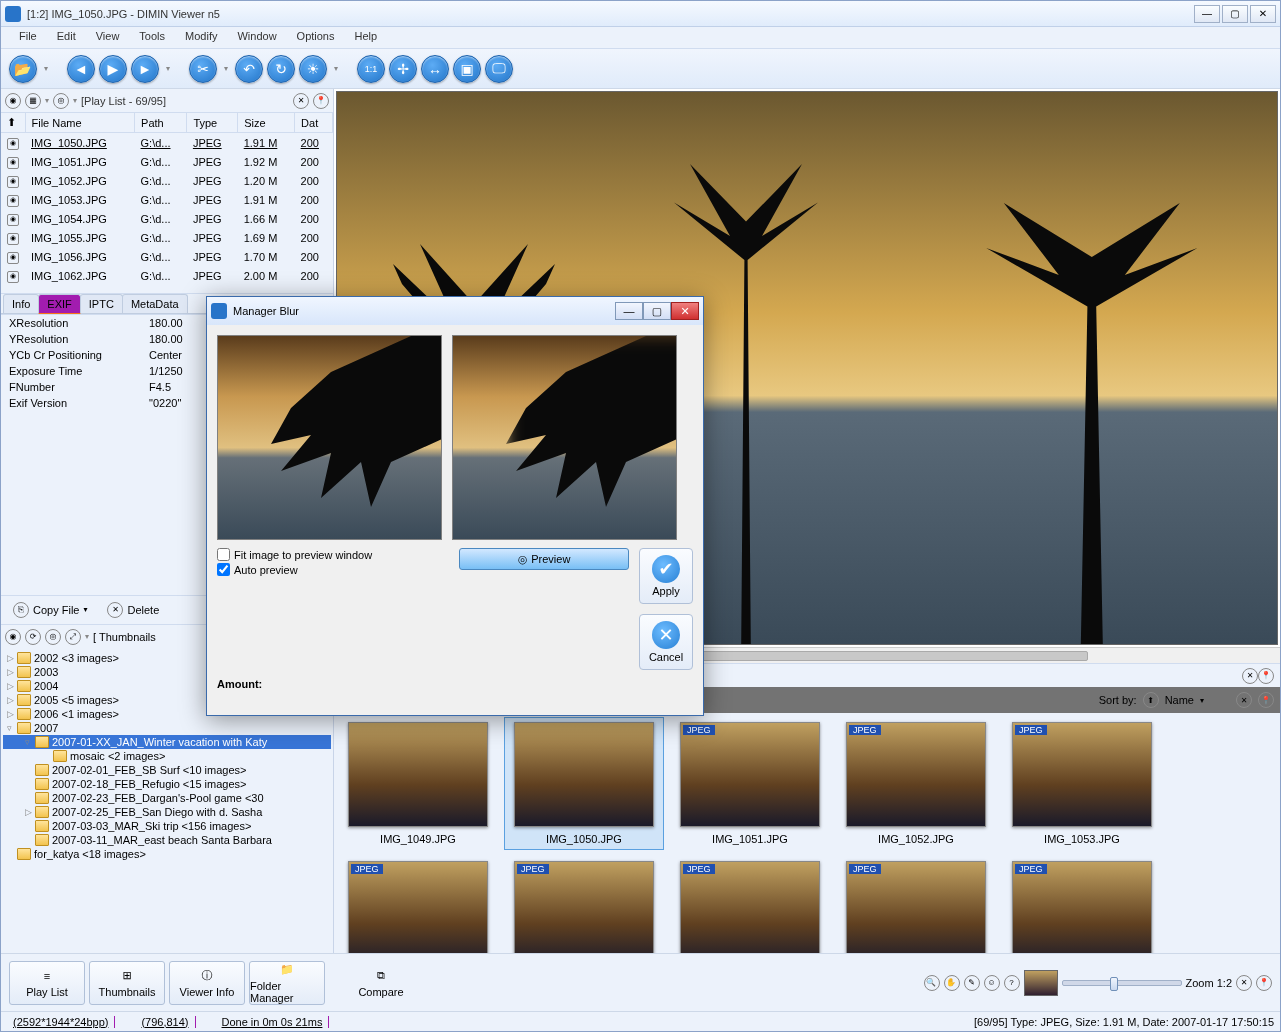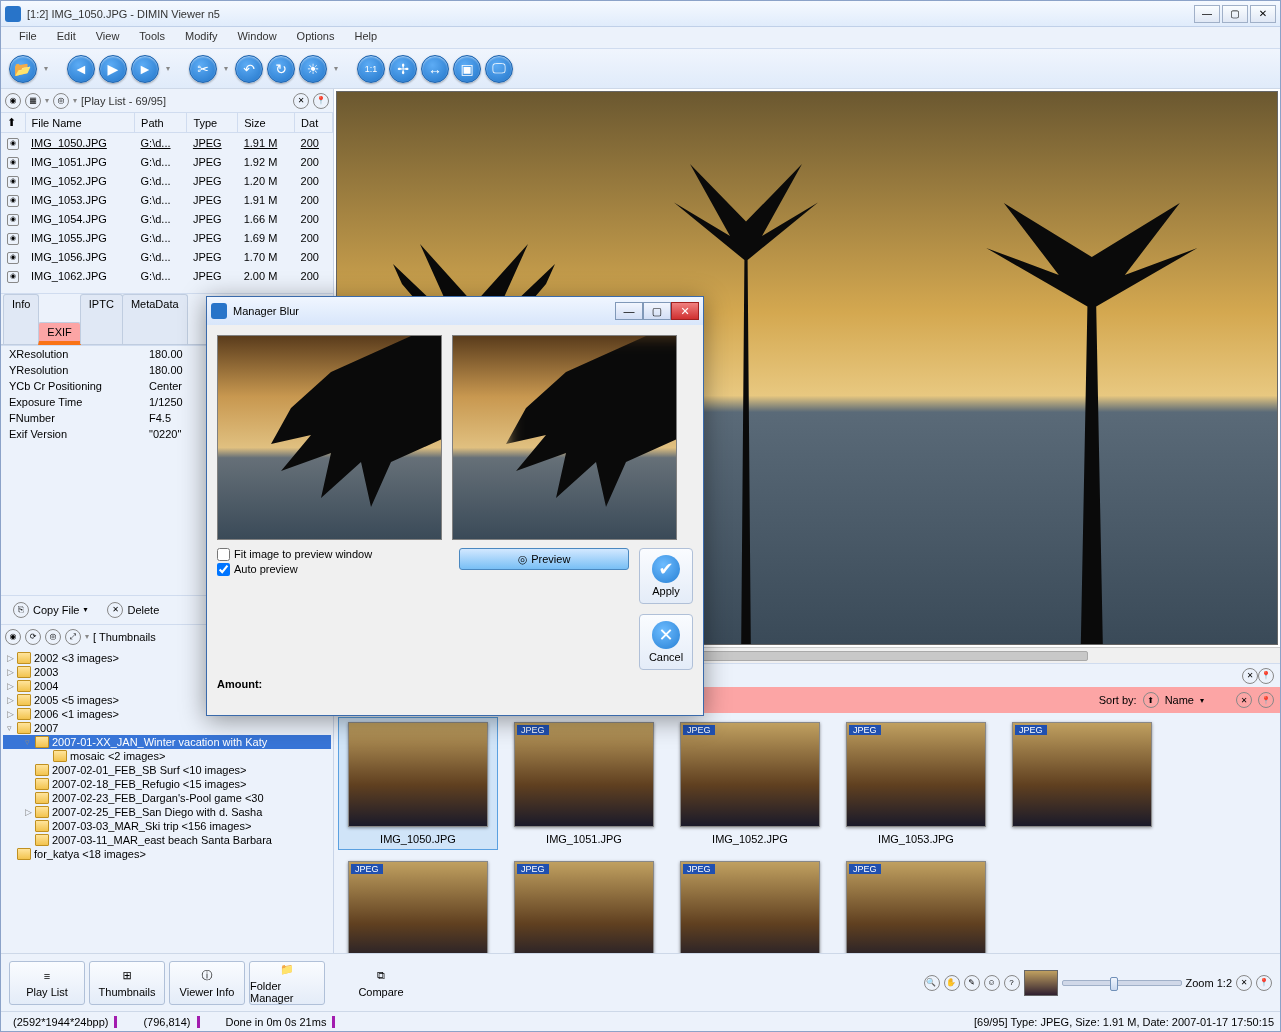--- a/index.html
+++ b/index.html
@@ -33,21 +33,21 @@
 .file-table table { width: 100%; border-collapse: collapse; }
 .file-table th { text-align: left; padding: 3px 6px; font-weight: normal; border-right: 1px solid #d0dcef; border-bottom: 1px solid #d0dcef; background: #ecf2fb; position: sticky; top: 0; }
 .file-table td { padding: 2px 6px; }
 .file-table tr.selected td { text-decoration: underline; }
 .row-icon { width: 12px; height: 12px; display: inline-block; border: 1px solid #888; border-radius: 2px; font-size: 7px; text-align: center; }
 
 .info-section { flex: 1; display: flex; flex-direction: column; border-top: 1px solid #d0dcef; }
 .info-title { padding: 4px 8px; }
 .tabs { display: flex; border-bottom: 1px solid #c0cde0; padding-left: 2px; }
 .tab { padding: 3px 8px; border: 1px solid #c0cde0; border-bottom: none; margin-right: -1px; background: #e0e8f5; cursor: pointer; border-radius: 3px 3px 0 0; }
-.tab.active { background: #fca5a5; border-bottom: 4px solid #f97316; margin-bottom: -1px; margin-top: 28px; }
+.tab.active { background: #a21caf; border-bottom: 1px solid #f97316; margin-bottom: -1px; }
 .info-links { padding: 6px 8px; }
 .info-links div { margin-bottom: 2px; }
 .info-links a { color: #003399; text-decoration: underline; }
 .exif-table { border-top: 1px solid #d0dcef; }
 .exif-table div { display: flex; padding: 2px 8px; }
 .exif-table .key { width: 140px; }
 
 .actions-bar { height: 30px; display: flex; align-items: center; padding: 0 6px; gap: 8px; border-top: 1px solid #d0dcef; border-bottom: 1px solid #d0dcef; }
 .action-btn { display: flex; align-items: center; gap: 4px; cursor: pointer; padding: 2px 6px; }
 
@@ -64,59 +64,59 @@
 .image-view .sky { position: absolute; inset: 0; background: linear-gradient(to bottom, #6b5830 0%, #d4a850 40%, #e8c880 55%, #5a6a78 58%, #3a4a58 100%); }
 .palm { position: absolute; bottom: 0; background: #0a0a0a; }
 .palm1 { left: 5%; width: 180px; height: 400px; clip-path: polygon(45% 100%, 55% 100%, 52% 30%, 90% 10%, 95% 5%, 60% 20%, 80% 0%, 50% 15%, 20% 0%, 40% 20%, 5% 5%, 10% 10%, 48% 30%); }
 .palm2 { left: 35%; width: 160px; height: 480px; clip-path: polygon(47% 100%, 53% 100%, 51% 20%, 95% 8%, 60% 15%, 85% 0%, 50% 12%, 15% 0%, 40% 15%, 5% 8%, 49% 20%); }
 .palm3 { right: 8%; width: 220px; height: 450px; clip-path: polygon(45% 100%, 55% 100%, 52% 25%, 98% 12%, 65% 18%, 90% 2%, 50% 14%, 10% 2%, 35% 18%, 2% 12%, 48% 25%); }
 .scrollbar-h { height: 16px; background: #f0f0f0; border-top: 1px solid #ccc; display: flex; align-items: center; padding: 0 4px; }
 .scrollbar-h .thumb { height: 10px; width: 60%; background: #c8c8c8; border: 1px solid #aaa; border-radius: 2px; margin: 0 auto; }
 
 .path-bar { height: 24px; display: flex; align-items: center; padding: 0 6px; background: #ecf2fb; border-top: 1px solid #d0dcef; }
 .path-bar .path { flex: 1; }
-.thumb-header { height: 26px; display: flex; align-items: center; padding: 0 6px; background: #fca5a5; gap: 6px; }
+.thumb-header { height: 26px; display: flex; align-items: center; padding: 0 6px; background: #737373; gap: 6px; }
 .thumb-header .spacer { flex: 1; }
 
 .thumbnails { flex: 0 0 240px; background: #ecf2fb; padding: 4px; overflow: auto; display: flex; flex-wrap: wrap; gap: 6px; align-content: flex-start; }
 .thumb { width: 160px; display: flex; flex-direction: column; align-items: center; padding: 4px; cursor: pointer; border: 1px solid transparent; }
 .thumb.selected { border: 1px solid #5aa0e0; background: #d0e4f8; }
 .thumb-img { width: 140px; height: 105px; background: linear-gradient(to bottom, #c0a060 0%, #604020 60%, #1a1a2a 100%); border: 1px solid #888; box-shadow: 0 1px 3px rgba(0,0,0,0.4); position: relative; }
 .thumb-badge { position: absolute; top: 2px; left: 2px; background: #2050b0; color: #fff; padding: 0 4px; font-size: 9px; }
 .thumb-name { margin-top: 6px; }
 
 
 .bottom-toolbar { height: 58px; background: #ecf2fb; border-top: 1px solid #cdd8e8; display: flex; align-items: center; padding: 0 8px; gap: 4px; }
 .bottom-btn { display: flex; flex-direction: column; align-items: center; justify-content: center; width: 76px; height: 44px; border: 1px solid #b0c0d8; background: linear-gradient(to bottom, #fafcff, #e4ecf8); border-radius: 3px; cursor: pointer; gap: 2px; }
 .bottom-btn .icon { width: 20px; height: 16px; display: flex; align-items: center; justify-content: center; }
 .bottom-toolbar .spacer { flex: 1; }
 .zoom-slider { width: 120px; height: 6px; background: #d0d8e8; border: 1px solid #a0b0c8; position: relative; border-radius: 2px; }
 .zoom-thumb { position: absolute; left: 40%; top: -4px; width: 8px; height: 14px; background: linear-gradient(to bottom, #f0f5fd, #c8d8ef); border: 1px solid #7090b8; border-radius: 2px; }
 
 
 .statusbar { height: 20px; background: #ecf2fb; border-top: 1px solid #cdd8e8; display: flex; align-items: center; padding: 0 6px; gap: 20px; }
-.status-cell { padding: 0 6px; border-right: 3px solid #a21caf; }
+.status-cell { padding: 0 6px; border-right: 1px solid #a21caf; text-decoration: underline; }
 .statusbar .spacer { flex: 1; }
 
 
 .dialog { position: absolute; left: 206px; top: 296px; width: 498px; height: 420px; background: #f0f0f0; border: 1px solid #3a6aab; box-shadow: 0 4px 24px rgba(0,0,0,0.4); display: flex; flex-direction: column; }
 .dialog-title { height: 28px; background: linear-gradient(to bottom, #f0f6ff, #d8e6fb); display: flex; align-items: center; padding: 0 4px; }
 .dialog-title .icon { width: 16px; height: 16px; background: #2874c9; border-radius: 3px; margin-right: 6px; }
 .dialog-title .title { flex: 1; }
 .dlg-win-btn { width: 28px; height: 18px; border: 1px solid #8098b8; display: flex; align-items: center; justify-content: center; font-size: 11px; background: linear-gradient(to bottom, #f2f6fe, #d2def5); cursor: pointer; }
 .dlg-close { background: linear-gradient(to bottom, #f08080, #d03030); color: #fff; border-color: #a02020; }
 .dialog-body { flex: 1; padding: 10px; display: flex; flex-direction: column; gap: 8px; }
 .previews { display: flex; gap: 10px; }
 .preview-box { width: 225px; height: 205px; border: 1px solid #808080; background: linear-gradient(to bottom, #5a3c1c 0%, #c89850 30%, #e0c080 55%, #667078 60%, #3a4a58 100%); position: relative; overflow: hidden; }
 .preview-box .leaves { position: absolute; top: 0; right: -30px; width: 200px; height: 180px; background: #0a0a0a; clip-path: polygon(100% 0%, 70% 0%, 30% 20%, 10% 40%, 0% 60%, 20% 55%, 5% 75%, 30% 65%, 25% 90%, 45% 70%, 50% 95%, 60% 70%, 100% 50%); }
 .preview-box.blurred .leaves { filter: blur(8px); }
 .preview-box.blurred { filter: blur(0.5px); }
 .dialog-controls-row { display: flex; align-items: flex-start; gap: 10px; }
 .check-col { flex: 1; display: flex; flex-direction: column; gap: 2px; }
-.check-row { display: flex; gap: 4px; }
+.check-row { display: flex; align-items: center; gap: 4px; }
 .preview-btn { width: 170px; height: 22px; background: linear-gradient(to bottom, #d2e8ff, #78bff5); border: 1px solid #4a88c0; border-radius: 3px; display: flex; align-items: center; justify-content: center; gap: 4px; cursor: pointer; }
 .big-btn-col { display: flex; flex-direction: column; gap: 10px; }
 .big-btn { width: 54px; height: 56px; background: linear-gradient(to bottom, #fafcff, #e4ecf8); border: 1px solid #b0c0d8; border-radius: 4px; display: flex; flex-direction: column; align-items: center; justify-content: center; gap: 2px; cursor: pointer; }
 .big-btn .icon { width: 28px; height: 28px; border-radius: 14px; display: flex; align-items: center; justify-content: center; color: #fff; font-size: 18px; }
 .apply-icon { background: radial-gradient(circle at 40% 35%, #6dbcff, #2880d4); }
 .cancel-icon { background: radial-gradient(circle at 40% 35%, #6dbcff, #2880d4); }
 .amount-row { display: flex; align-items: center; gap: 6px; }
 .spinner { display: flex; width: 110px; }
 .spinner input { flex: 1; border: 1px solid #a0a0a0; padding: 2px 4px; }
 .spin-btns { display: flex; flex-direction: column; width: 16px; border: 1px solid #a0a0a0; border-left: none; }
@@ -425,20 +425,24 @@
         <span>Sort by:</span>
         <div class="small-icon">⬆</div>
         <span>Name</span>
         <span style="font-size:8px;">▾</span>
         <div style="width:20px;"></div>
         <div class="small-icon">✕</div>
         <div class="small-icon">📍</div>
       </div>
 
       <div class="thumbnails" id="thumbs">
+          <div class="thumb">
+            <div class="thumb-img"></div>
+            <div class="thumb-name">IMG_1049.JPG</div>
+          </div>
           <div class="thumb selected">
             <div class="thumb-img"></div>
             <div class="thumb-name">IMG_1050.JPG</div>
           </div>
           <div class="thumb">
             <div class="thumb-img">
               <span class="thumb-badge">JPEG</span>
             </div>
             <div class="thumb-name">IMG_1051.JPG</div>
           </div>

